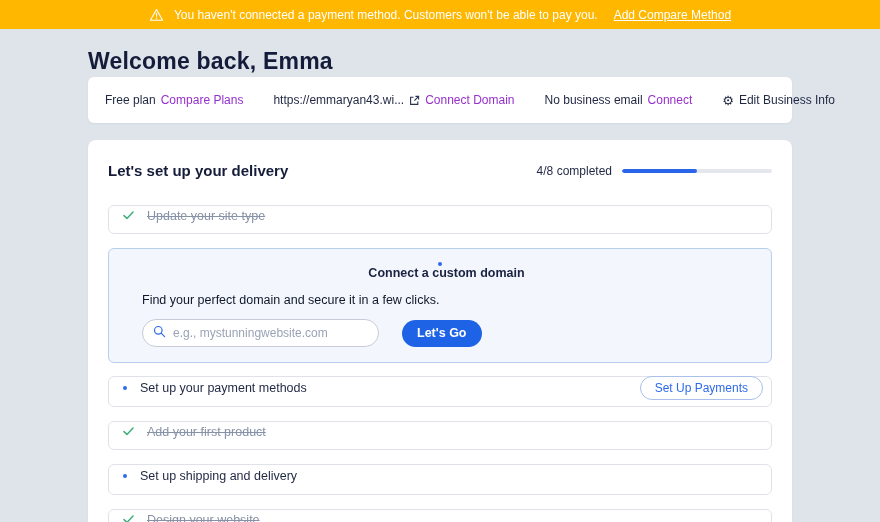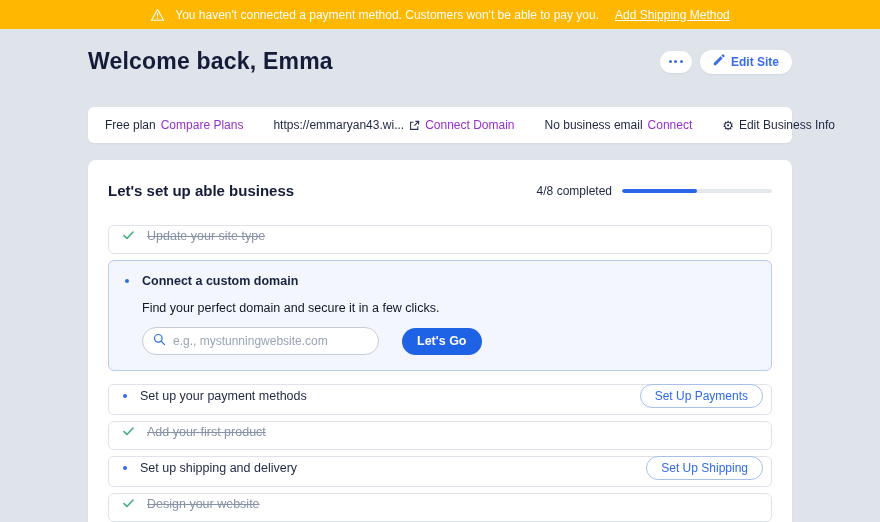--- a/index.html
+++ b/index.html
@@ -39,21 +39,21 @@
   .more-btn .dot { width:3px; height:3px; border-radius:50%; background:#3a6cea; }
   .edit-site-btn {
     height:24px; background:#fff; border:none; border-radius:13px;
     display:flex; align-items:center; gap:6px; padding:0 13px;
     color:#3a6cea; font-size:12px; font-weight:600; cursor:pointer;
     box-shadow:0 1px 2px rgba(20,30,70,.06);
   }
 
   
   .toolbar {
-    margin-top:32px; background:#fff; border-radius:6px; height:36px;
+    margin-top:2px; background:#fff; border-radius:6px; height:46px;
     display:flex; align-items:center; padding:0 17px; font-size:12px;
     box-shadow:0 1px 2px rgba(20,30,70,.05);
   }
   .tb-item { display:flex; align-items:center; gap:5px; white-space:nowrap; color:#1f2742; }
   .tb-link { color:#9630cc; cursor:pointer; }
   .tb-divider { width:1px; height:16px; background:#e1e5eb; margin:0 15px; }
   .tb-icon { display:flex; align-items:center; }
 
   
   .main-card {
@@ -65,41 +65,41 @@
   .setup-title { font-size:15px; font-weight:700; color:#141c3a; }
   .progress-wrap { display:flex; align-items:center; gap:10px; }
   .progress-label { font-size:12px; color:#1f2742; }
   .progress-track { width:150px; height:4px; border-radius:2px; background:#e4e8ee; overflow:hidden; }
   .progress-fill { height:100%; border-radius:2px; background:#2b66e8; width:0; }
 
   
   .task-row {
     border:1px solid #dfe3e9; border-radius:6px;
     display:flex; align-items:center; padding:0 8px 8px 14px;
-    margin-bottom:6px; background:#fff; cursor:pointer;
+    margin-bottom:14px; background:#fff; cursor:pointer;
   }
   .task-row.done { height:29px; }
   .task-row.todo { height:31px; }
   .bullet { width:4px; height:4px; border-radius:50%; background:#2e6be8; flex:0 0 auto; }
   .check-icon { display:flex; flex:0 0 auto; }
   .task-label { margin-left:13px; font-size:12.5px; color:#1f2742; }
   .task-row.done .task-label { color:#8792a6; text-decoration:line-through; }
   .task-spacer { flex:1; }
   .task-action-btn {
     background:#fff; border:1px solid #a9c0e8; border-radius:14px;
     color:#2e6be8; font-size:12px; font-weight:500; padding:4px 14px; cursor:pointer;
     font-family:inherit;
   }
 
   
   .task-expanded {
     border:1px solid #b9cdec; border-radius:6px; background:#f3f7fd;
     padding:13px 16px 15px 16px; margin-bottom:13px;
   }
-  .exp-head { display:flex; align-items:center; }
+  .exp-head { display:flex; align-items:center;flex-direction:column; }
   .exp-title { margin-left:13px; font-size:12.5px; font-weight:700; color:#1a2240; }
   .exp-desc { margin:13px 0 12px 17px; font-size:12.5px; color:#0f172a; }
   .exp-domain-row { display:flex; align-items:center; margin-left:17px; }
   .search-box {
     display:flex; align-items:center; background:#fff;
     border:1px solid #c6ccd8; border-radius:15px; width:237px; height:28px; padding:0 10px;
   }
   .search-box input {
     border:none; outline:none; flex:1; font-size:12px; margin-left:7px;
     color:#1f2742; font-family:inherit; background:transparent;
@@ -116,43 +116,27 @@
 
 <div class="banner">
   <span class="warn-icon">
     <svg width="15" height="14" viewBox="0 0 15 14" fill="none">
       <path d="M7.5 1.6 L13.6 12.2 H1.4 Z" stroke="#ffffff" stroke-width="1.1" stroke-linejoin="round"></path>
       <path d="M7.5 5.2 V8.2" stroke="#ffffff" stroke-width="1.1" stroke-linecap="round"></path>
       <circle cx="7.5" cy="10.2" r="0.7" fill="#ffffff"></circle>
     </svg>
   </span>
   <span>You haven't connected a payment method. Customers won't be able to pay you.</span>
-  <a class="banner-link">Add Shipping Method</a>
+  <a class="banner-link">Add Compare Method</a>
 </div>
 
 <div class="page">
 
   <div class="header-row">
     <h1 class="page-title">Welcome back, Emma</h1>
-    <div class="header-actions">
-      <button class="more-btn">
-        <span class="dot"></span>
-        <span class="dot"></span>
-        <span class="dot"></span>
-      </button>
-      <button class="edit-site-btn">
-        <span>
-          <svg width="12" height="12" viewBox="0 0 14 14" fill="#3a6cea">
-            <path d="M1 10.6 L8.9 2.7 L11.3 5.1 L3.4 13 L1 13 Z"></path>
-            <path d="M9.8 1.8 L10.9 0.7 a1 1 0 0 1 1.4 0 l1 1 a1 1 0 0 1 0 1.4 L12.2 4.2 Z"></path>
-          </svg>
-        </span>
-        <span>Edit Site</span>
-      </button>
-    </div>
   </div>
 
   <div class="toolbar">
     <div class="tb-item">
       <span>Free plan</span>
       <a class="tb-link">Compare Plans</a>
     </div>
     <div class="tb-divider"></div>
     <div class="tb-item">
       <span>https://emmaryan43.wi...</span>
@@ -172,21 +156,21 @@
     </div>
     <div class="tb-divider"></div>
     <div class="tb-item">
       <span class="tb-icon" style="font-family:'DejaVu Sans',sans-serif;font-size:13px;line-height:1;">⚙</span>
       <span>Edit Business Info</span>
     </div>
   </div>
 
   <div class="main-card">
     <div class="setup-header">
-      <div class="setup-title">Let's set up able business</div>
+      <div class="setup-title">Let's set up your delivery</div>
       <div class="progress-wrap">
         <span class="progress-label">4/8 completed</span>
         <div class="progress-track">
           <div class="progress-fill" style="width: 50%;"></div>
         </div>
       </div>
     </div>
 
     <div class="task-row done">
       <span class="check-icon">
@@ -230,21 +214,20 @@
           <path d="M1 4.6 L4 7.4 L10 1" stroke="#3fae7c" stroke-width="1.5" stroke-linecap="round" stroke-linejoin="round"></path>
         </svg>
       </span>
       <span class="task-label">Add your first product</span>
     </div>
 
     <div class="task-row todo">
       <span class="bullet"></span>
       <span class="task-label">Set up shipping and delivery</span>
       <span class="task-spacer"></span>
-      <button class="task-action-btn">Set Up Shipping</button>
     </div>
 
     <div class="task-row done">
       <span class="check-icon">
         <svg width="11" height="9" viewBox="0 0 11 9" fill="none">
           <path d="M1 4.6 L4 7.4 L10 1" stroke="#3fae7c" stroke-width="1.5" stroke-linecap="round" stroke-linejoin="round"></path>
         </svg>
       </span>
       <span class="task-label">Design your website</span>
     </div>

